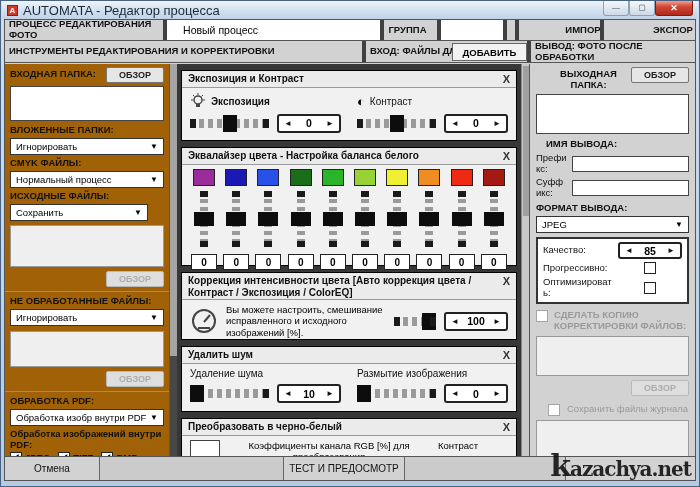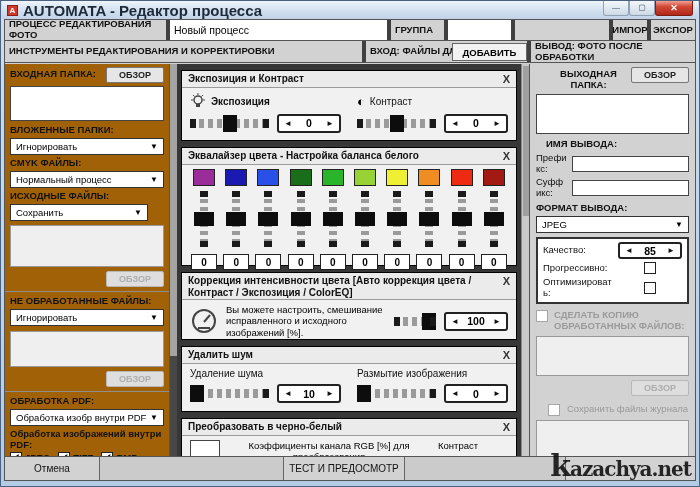--- a/index.html
+++ b/index.html
@@ -9,41 +9,41 @@
   .window { position:absolute; inset:0; border:1px solid #48627f;
             background:linear-gradient(#cfdef0,#b4cbe4); }
 
   
   .titlebar { position:absolute; left:1px; right:1px; top:0; height:18px;
     background:linear-gradient(#eef4fb,#cfdeee 60%, #c2d3e8);
     display:flex; align-items:center; padding:0 5px; }
   .app-icon { width:11px; height:11px; background:#d23b2a; border:1px solid #8f1d12;
     color:#fff; font-size:8px; font-weight:bold; display:flex; align-items:center;
     justify-content:center; margin-right:5px; }
-  .title-text { font-size:15px; color:#1c2a3a;font-weight:bold; }
+  .title-text { font-size:13px; color:#1c2a3a; }
   .win-btns { margin-left:auto; display:flex; margin-top:-4px; }
   .win-btn { width:26px; height:15px; border:1px solid #8fa1b5; border-top:none;
     background:linear-gradient(#f4f8fc,#cdd9e6); border-radius:0 0 3px 3px;
     display:flex; align-items:center; justify-content:center; font-size:8px; color:#3c4c5c; }
   .win-btn.close { width:38px; background:linear-gradient(#f2a093,#d14836 40%,#b02818);
     color:#fff; font-weight:bold; font-size:9px; border-color:#7e1d10; }
 
   
   .content { position:absolute; left:3px; right:3px; top:18px; bottom:5px;
     background:#d2d2d2; border:1px solid #555; }
 
   .hdr-row { display:flex; border-bottom:1px solid #555; background:#d2d2d2; }
   .hdr-cell { border-right:4px solid #404040; padding:1px 4px; font-weight:bold;
     font-size:9.5px; line-height:1.12; color:#111; display:flex; align-items:center; }
   .row1 { height:21px; }
   .row2 { height:22px; }
-  .cell-input { background:#fff; padding:2px 4px; }
+  .cell-input { background:#fff; padding:2px 16px; }
   .cell-input input { border:none; outline:none; width:100%; font-size:10.5px;
     font-family:"Liberation Sans",sans-serif; background:transparent; }
-  .hdr-btn { justify-content:center; cursor:pointer; }
+  .hdr-btn { justify-content:center; cursor:pointer;margin-left:47px; }
   .add-btn { position:absolute; left:447px; top:2px; width:75px; height:18px;
     background:#f2f2f2; border:1px solid #666; font-weight:bold; font-size:9.5px;
     display:flex; align-items:center; justify-content:center; cursor:pointer; }
 
   
   .main { position:absolute; top:44px; bottom:24px; left:0; right:0; display:flex; }
   .col-left { width:165px; border-right:1px solid #555; padding:3px 5px;
     background:#a16207; overflow:hidden; }
   .col-mid { flex:1; position:relative; background:#373737; overflow:hidden; }
   .col-right { width:166px; border-left:1px solid #555; padding:3px 6px;
@@ -480,21 +480,21 @@
             <span class="cb" style="margin-right:26px;"></span>
           </div>
           <div class="qrow" style="margin-bottom:0;">
             <span class="lbl">Оптимизировать:</span>
             <span class="cb" style="margin-right:26px;"></span>
           </div>
         </div>
 
         <div class="cb-row">
           <span class="cb dis"></span>
-          <span class="lbl dim">СДЕЛАТЬ КОПИЮ ОБРАБОТАННЫХ ФАЙЛОВ:</span>
+          <span class="lbl dim">СДЕЛАТЬ КОПИЮ КОРРЕКТИРОВКИ ФАЙЛОВ:</span>
         </div>
         <div class="box dis" style="height:40px;margin-bottom:4px;"></div>
         <div class="btn dis" style="width:58px;margin-left:auto;">ОБЗОР</div>
 
         <div class="cb-row" style="margin-top:8px;padding-left:12px;">
           <span class="cb dis"></span>
           <span class="lbl dim" style="font-weight:normal;text-align:center;flex:1;">Сохранить файлы журнала</span>
         </div>
         <div class="box dis" style="height:38px;margin-bottom:4px;"></div>
 

